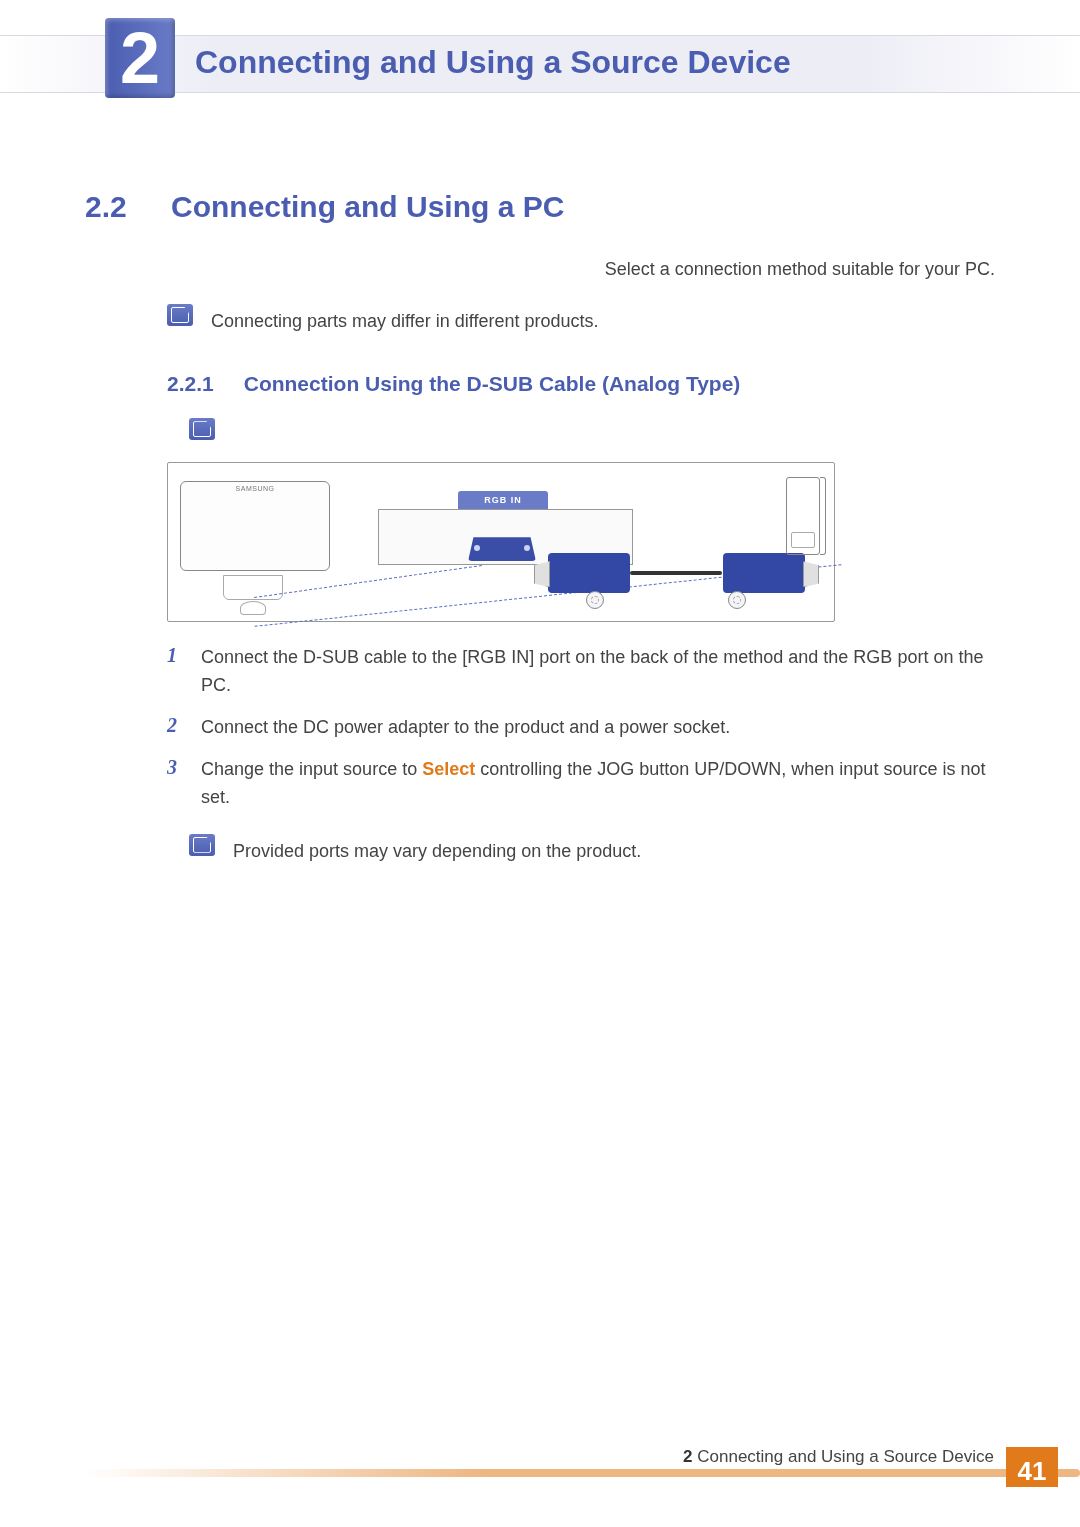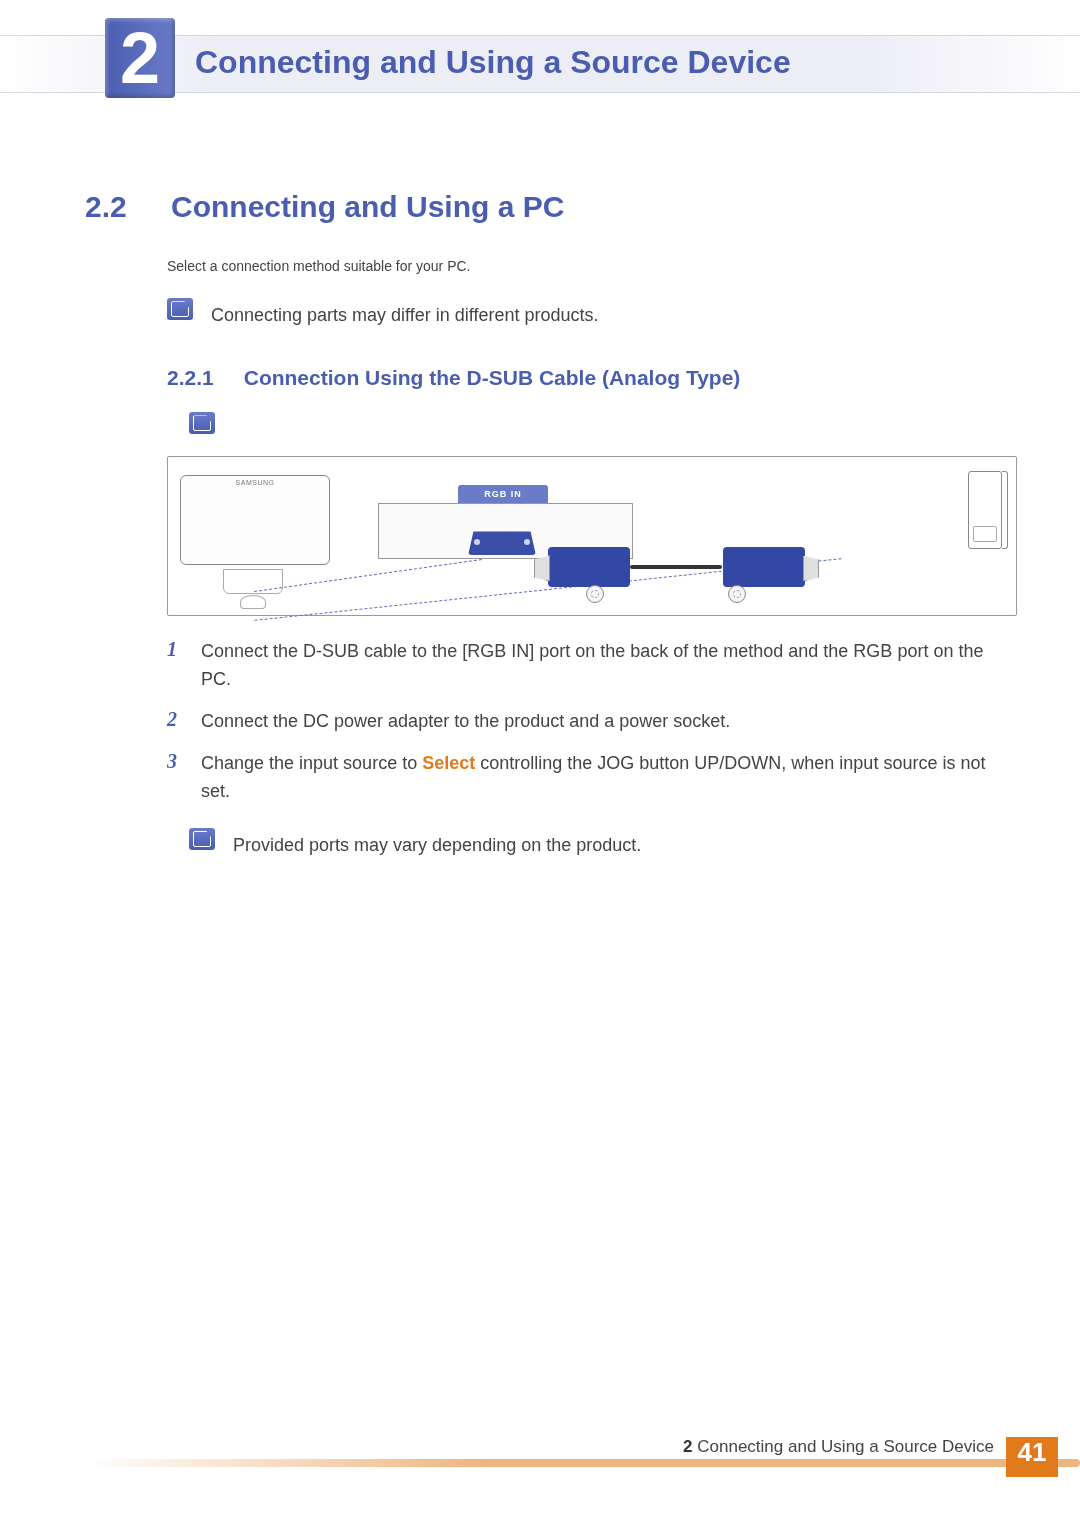--- a/index.html
+++ b/index.html
@@ -57,21 +57,21 @@
     position: absolute;
     top: 190px;
     left: 85px;
     right: 85px;
   }
 
   .section-row { display: flex; gap: 28px; margin-bottom: 32px;}
   .section-num { font-size: 30px; font-weight: bold; color: #4a5db0; width: 58px; flex-shrink:0;}
   .section-title { font-size: 30px; font-weight: bold; color: #4a5db0; }
 
-  .body-text { font-size: 14px; color: #444; margin-left: 82px; margin-bottom: 22px; line-height: 1.45;}
+  .body-text { font-size: 18px; color: #444; margin-left: 82px; margin-bottom: 22px; line-height: 1.45; text-align: right;}
 
   .note-row { display: flex; align-items: flex-start; gap: 18px; margin-left: 82px; margin-bottom: 22px;}
   .note-row.indent { margin-left: 104px; }
   .note-icon {
     width: 26px; height: 22px; flex-shrink:0;
     background: linear-gradient(#6a7cc8,#4a5db0);
     border-radius: 3px;
     position: relative;
   }
   .note-icon::after{
@@ -81,21 +81,21 @@
   }
   .note-text { font-size: 18px; color: #444; line-height: 1.9; }
 
   .subsection-row { display:flex; gap:30px; margin-left: 82px; margin-top: 34px; margin-bottom: 22px;}
   .subsection-num { font-size: 21px; font-weight:bold; color:#4a5db0;}
   .subsection-title { font-size: 21px; font-weight:bold; color:#4a5db0;}
 
   
   .diagram {
     margin-left: 82px;
-    width: 850px;
+    width: 668px;
     height: 160px;
     border: 1px solid #999;
     border-radius: 2px;
     position: relative;
     margin-bottom: 22px;
     margin-top: 8px;
   }
   .monitor {
     position:absolute; left:12px; top:18px; width:150px; height:90px;
     border:1.5px solid #888; border-radius:6px; background:#fdfdfd;
@@ -167,34 +167,34 @@
   .screw::after{content:""; position:absolute; inset:4px; border:1px dashed #aaa; border-radius:50%;}
 
   
   .step-row{ display:flex; gap:16px; margin-left:82px; margin-bottom:14px;}
   .step-num{ font-size:20px; font-style:italic; font-weight:bold; color:#4a5db0; width:18px; flex-shrink:0; font-family: Georgia, serif;}
   .step-text{ font-size:18px; color:#444; line-height:1.55;}
   .orange{ color:#e07a1a; font-weight:bold;}
 
   
   .footer{
-    position:absolute; bottom:46px; left:85px; right:0; height:40px;margin-top:28px;
+    position:absolute; bottom:36px; left:85px; right:0; height:40px;margin-top:28px;
   }
   .footer-track{
     position:absolute; left:0; right:0; bottom:14px; height:8px;
     background: linear-gradient(to right, rgba(224,122,26,0.0) 0%, rgba(224,122,26,0.55) 40%, rgba(224,122,26,0.55) 100%);
     border-radius:4px;
   }
   .footer-chapter{
     position:absolute; right:86px; bottom:24px; font-size:17px; color:#444;
   }
   .footer-chapnum{ font-weight:bold; color:#333;}
   .page-badge{
     position:absolute; right:22px; bottom:4px; width:52px; height:40px;
-    background:#e07a1a; display:flex; align-items:flex-start; justify-content:center;
+    background:#e07a1a; display:flex; align-items:flex-end; justify-content:center;
     color:#fff; font-size:26px; font-weight:bold;
   }
 </style>
 </head>
 <body>
 
 <div class="header-line"></div>
 <div class="chapter-badge">
   <span class="chapter-number">2</span>
 </div>

